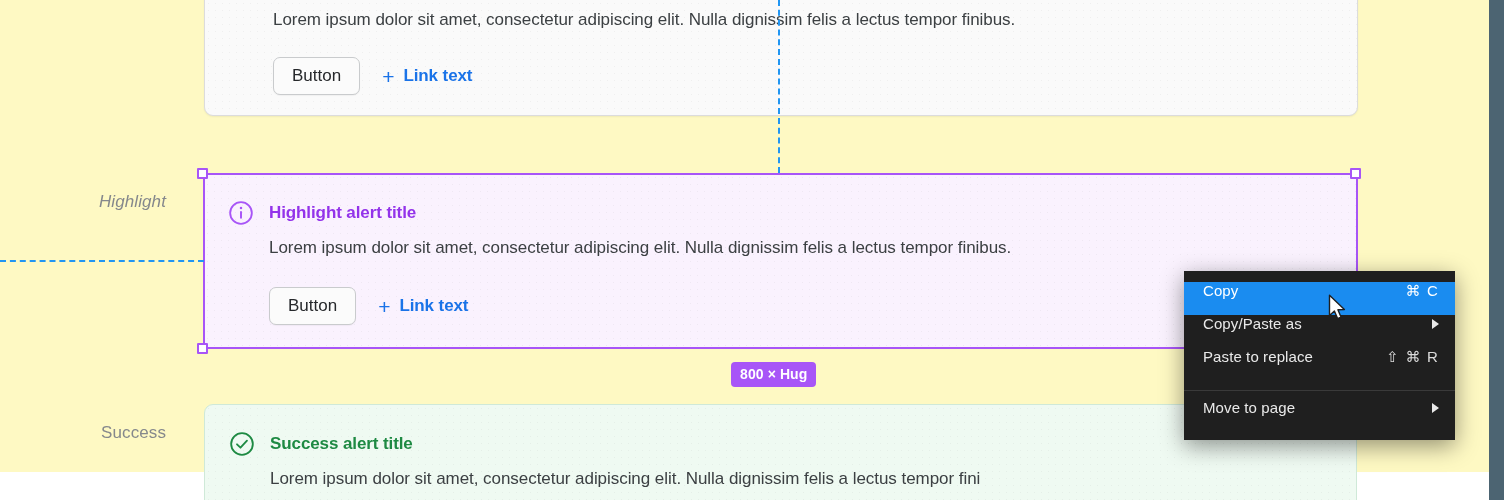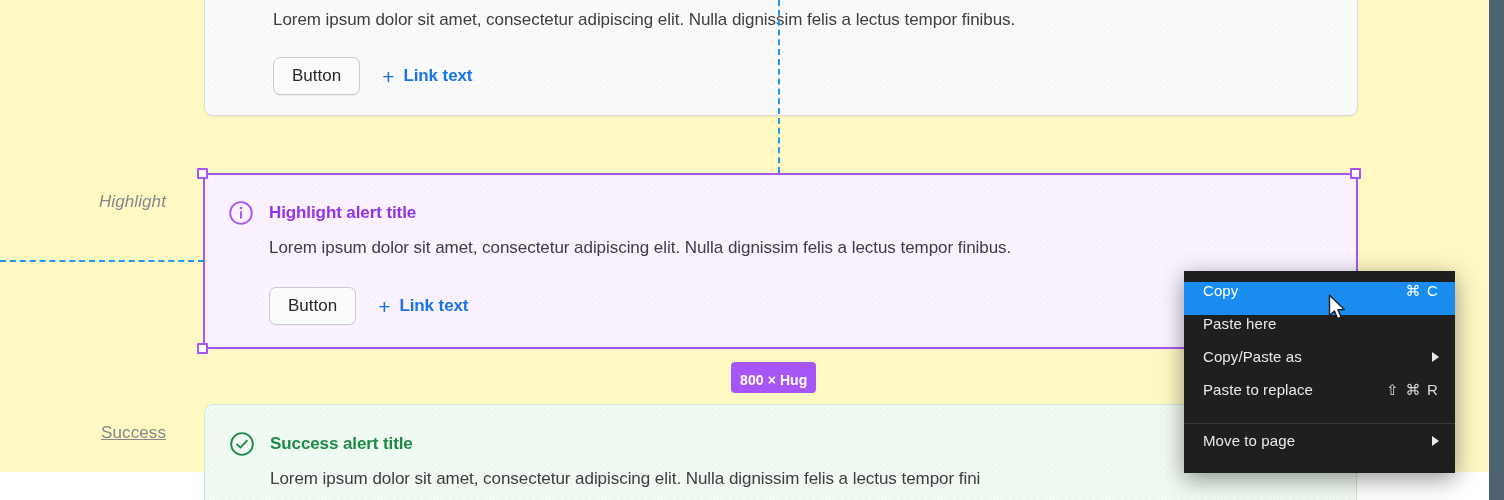--- a/index.html
+++ b/index.html
@@ -32,21 +32,21 @@
   .row-label {
     position: absolute;
     font-size: 17px;
     color: #85888c;
     letter-spacing: 0.1px;
     white-space: nowrap;
     text-align: right;
     width: 140px;
   }
   .row-label.highlight-lbl { left: 26px; top: 192px; font-style: italic; }
-  .row-label.success-lbl   { left: 26px; top: 423px; text-decoration: underline; }
+  .row-label.success-lbl   { left: 26px; top: 423px; }
 
   
   .alert-card {
     position: absolute;
     border-radius: 9px;
     overflow: hidden;
   }
   .alert-inner {
     position: relative;
     width: 100%; height: 100%;
@@ -164,21 +164,21 @@
     border: 2px solid #a855f7;
     border-radius: 1px;
   }
 
   .size-badge {
     position: absolute;
     background: #a855f7;
     color: #ffffff;
     font-size: 14px;
     font-weight: bold;
-    padding: 10px 9px 5px 9px;
+    padding: 4px 9px 5px 9px;
     border-radius: 4px;
     white-space: nowrap;
     letter-spacing: 0.1px;
   }
 
   
   .guide-v {
     position: absolute;
     width: 0; border-left: 2px dashed #2196f3;
   }
@@ -320,23 +320,20 @@
   <div class="guide-v" style="left:778px; top:0px; height:173px;"></div>
   <div class="guide-h" style="left:0px; top:260px; width:204px;"></div>
 
   <div class="ctx-menu">
 
     <div class="ctx-item active">
       <span class="ctx-label">Copy</span>
       <span class="ctx-shortcut">⌘ C</span>
     </div>
 
-    <div class="ctx-item">
-      <span class="ctx-label">Paste here</span>
-    </div>
 
     <div class="ctx-item">
       <span class="ctx-label">Copy/Paste as</span>
       <span class="ctx-arrow"></span>
     </div>
 
     <div class="ctx-item">
       <span class="ctx-label">Paste to replace</span>
       <span class="ctx-shortcut">⇧ ⌘ R</span>
     </div>

